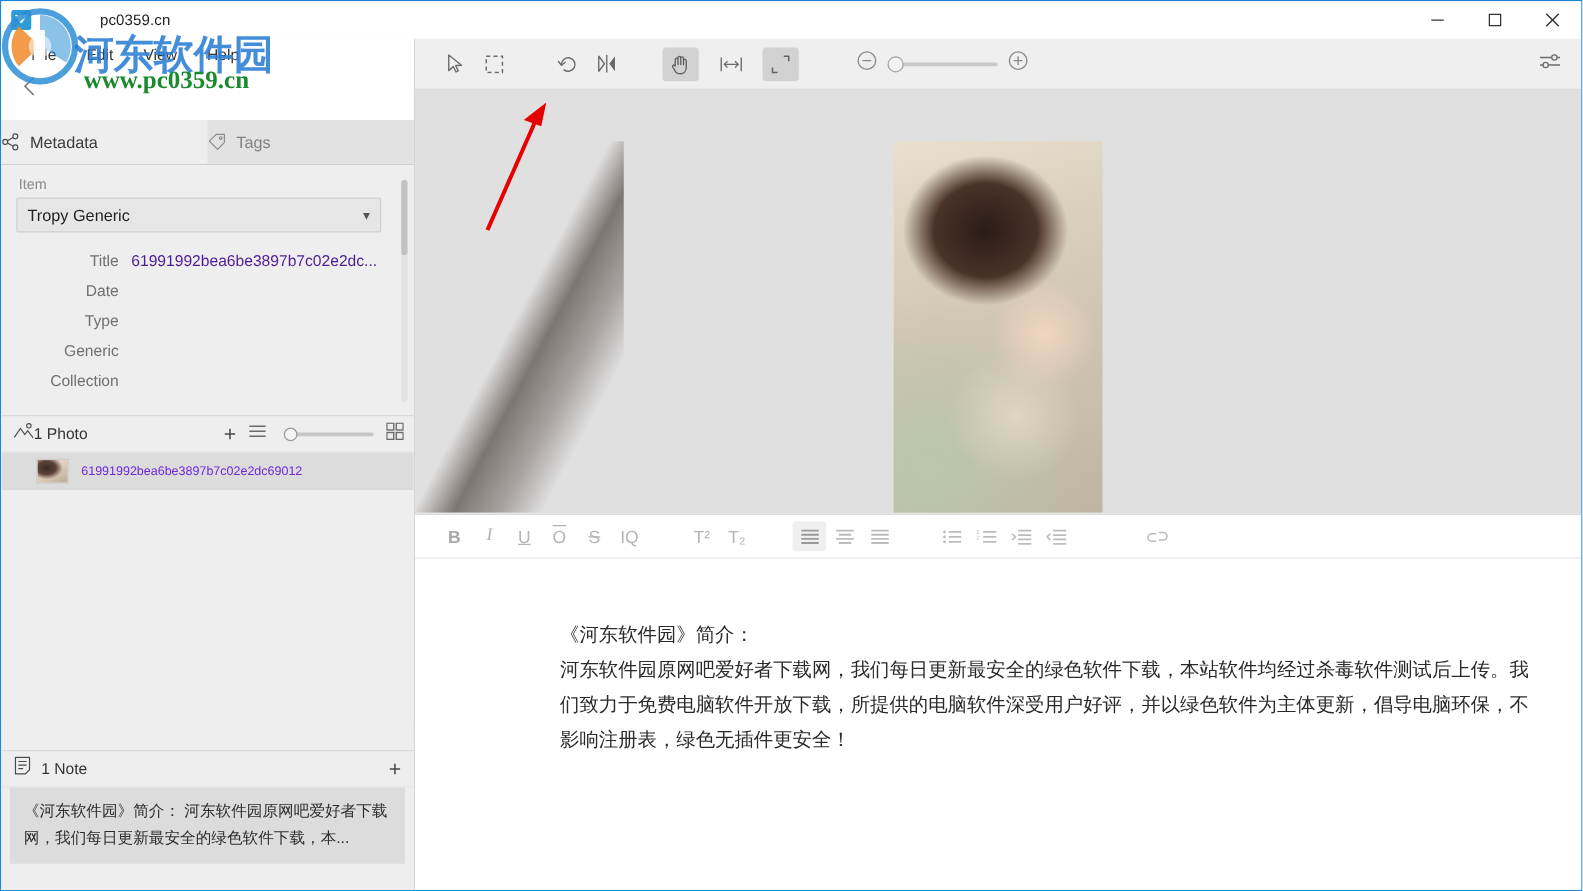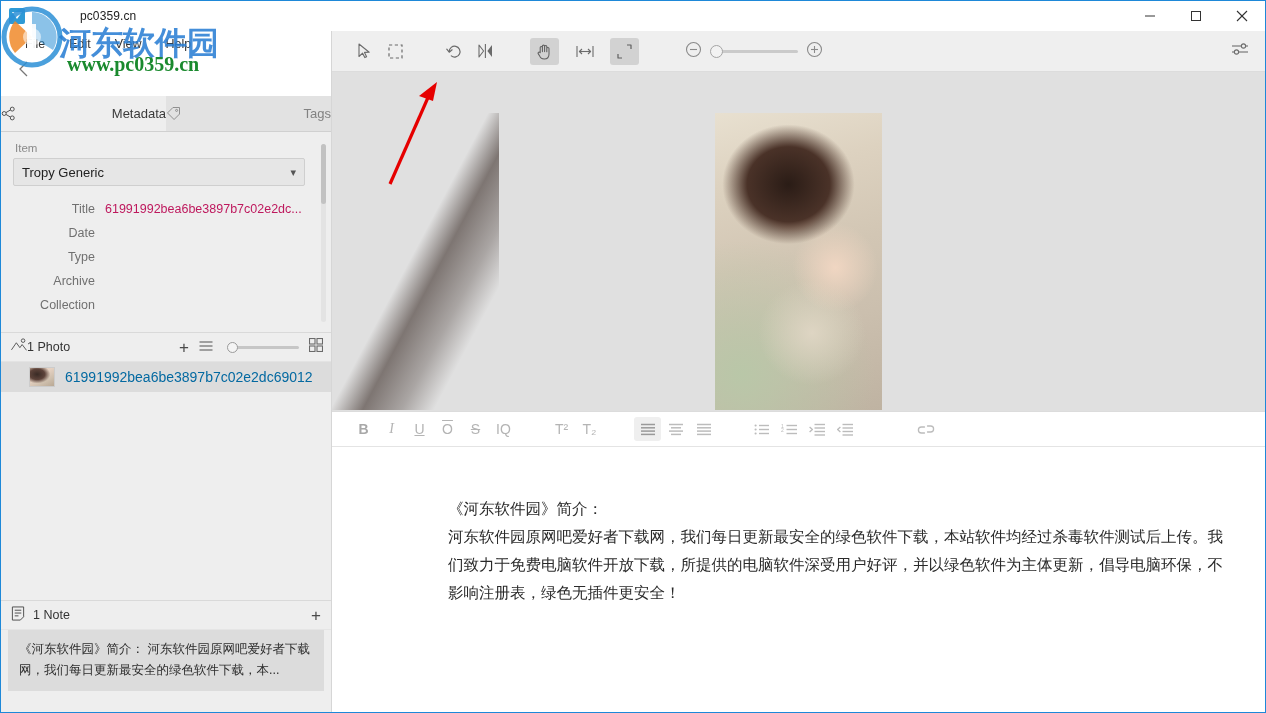--- a/index.html
+++ b/index.html
@@ -85,21 +85,21 @@
     position: absolute; left: 16px; top: 28px;
     color: #777;
   }
 
   .tabs {
     display: flex; height: 36px;
     border-bottom: 1px solid #d0d0d0;
   }
   .tab {
     flex: 1;
-    display: flex; align-items: center; justify-content: space-between;
+    display: flex; align-items: center; justify-content: flex-start;
     gap: 8px;
     font-size: 13px;
     background: #eeeeee;
     color: #3a3a3a;
   }
   .tab.inactive {
     background: #e2e2e2;
     color: #828282;
   }
   .tab svg { display: block; }
@@ -130,21 +130,21 @@
   .meta-row {
     display: flex; height: 24px; align-items: center;
   }
   .meta-key {
     width: 92px; text-align: right;
     font-size: 12.5px; color: #707070;
     padding-right: 10px;
     flex: none;
   }
   .meta-val {
-    font-size: 12.5px; color: #be185d;
+    font-size: 12.5px; color: #4c1d95;
     white-space: nowrap; overflow: hidden;
   }
   .meta-scroll {
     position: absolute; right: 5px; top: 12px;
     width: 5px; height: 178px;
     background: #e3e3e3; border-radius: 3px;
   }
   .meta-scroll i {
     display: block; width: 5px; height: 60px;
     background: #c2c2c2; border-radius: 3px;
@@ -180,21 +180,21 @@
     height: 30px; display: flex; align-items: center;
     background: #dcdcdc; padding-left: 28px; gap: 10px;
   }
   .photo-thumb {
     width: 26px; height: 20px; flex: none;
     background:
       radial-gradient(ellipse at 30% 35%, #3a2b25 0%, #5d433a 32%, rgba(93,67,58,0) 55%),
       linear-gradient(150deg, #d9c2ae 0%, #e6d2c2 40%, #cfc0ae 70%, #b9a894 100%);
     border: 1px solid #cccccc;
   }
-  .photo-name { font-size: 14px; color: #0369a1; }
+  .photo-name { font-size: 10px; color: #6d28d9; }
 
   .note-section { position: absolute; bottom: 0; left: 0; width: 330px; }
   .note-header {
     height: 30px; display: flex; align-items: center;
     padding: 0 10px 0 10px; gap: 8px;
     border-top: 1px solid #d9d9d9;
     border-bottom: 1px solid #e5e5e5;
     background: #eeeeee;
   }
   .note-body {
@@ -401,21 +401,21 @@
         </div>
         <div class="meta-row">
           <div class="meta-key">Date</div>
           <div class="meta-val"></div>
         </div>
         <div class="meta-row">
           <div class="meta-key">Type</div>
           <div class="meta-val"></div>
         </div>
         <div class="meta-row">
-          <div class="meta-key">Archive</div>
+          <div class="meta-key">Generic</div>
           <div class="meta-val"></div>
         </div>
         <div class="meta-row">
           <div class="meta-key">Collection</div>
           <div class="meta-val"></div>
         </div>
       </div>
       <div class="meta-scroll">
           <i></i>
         </div>

